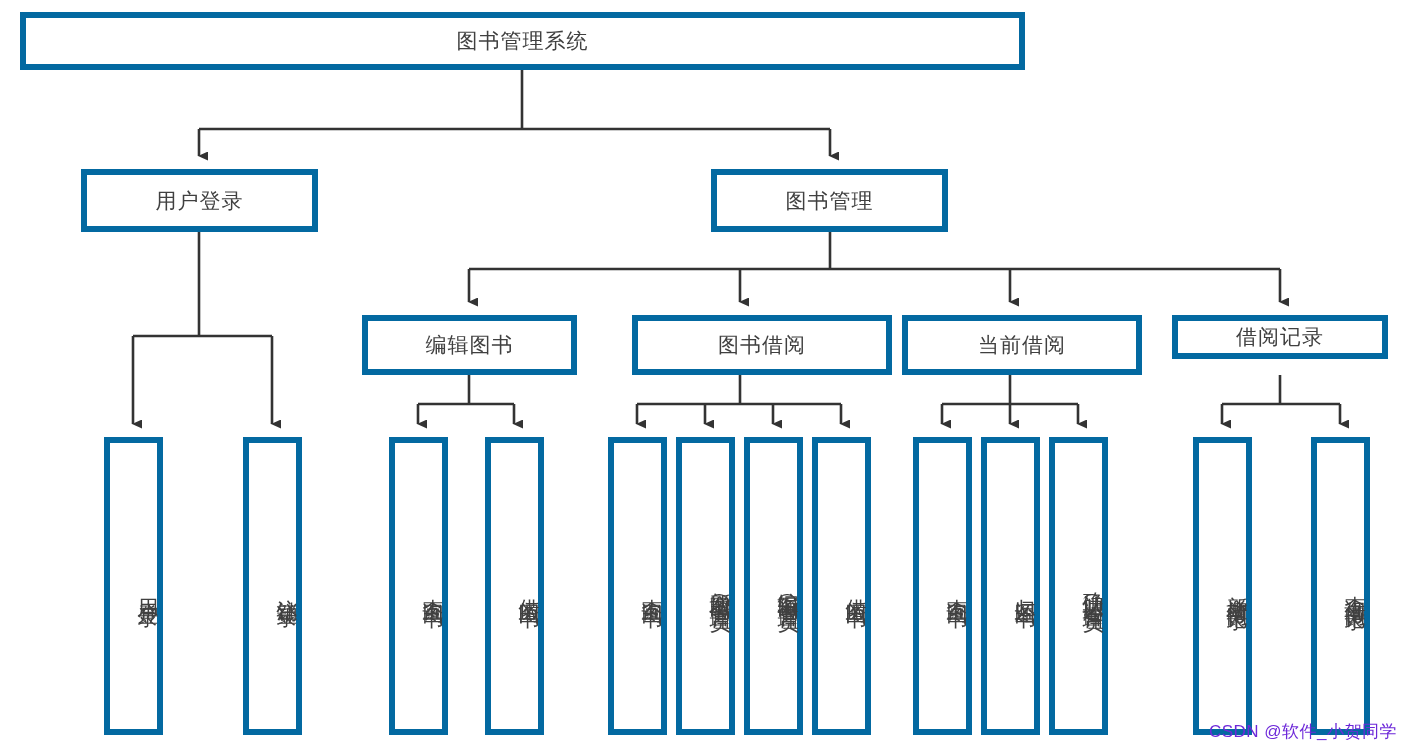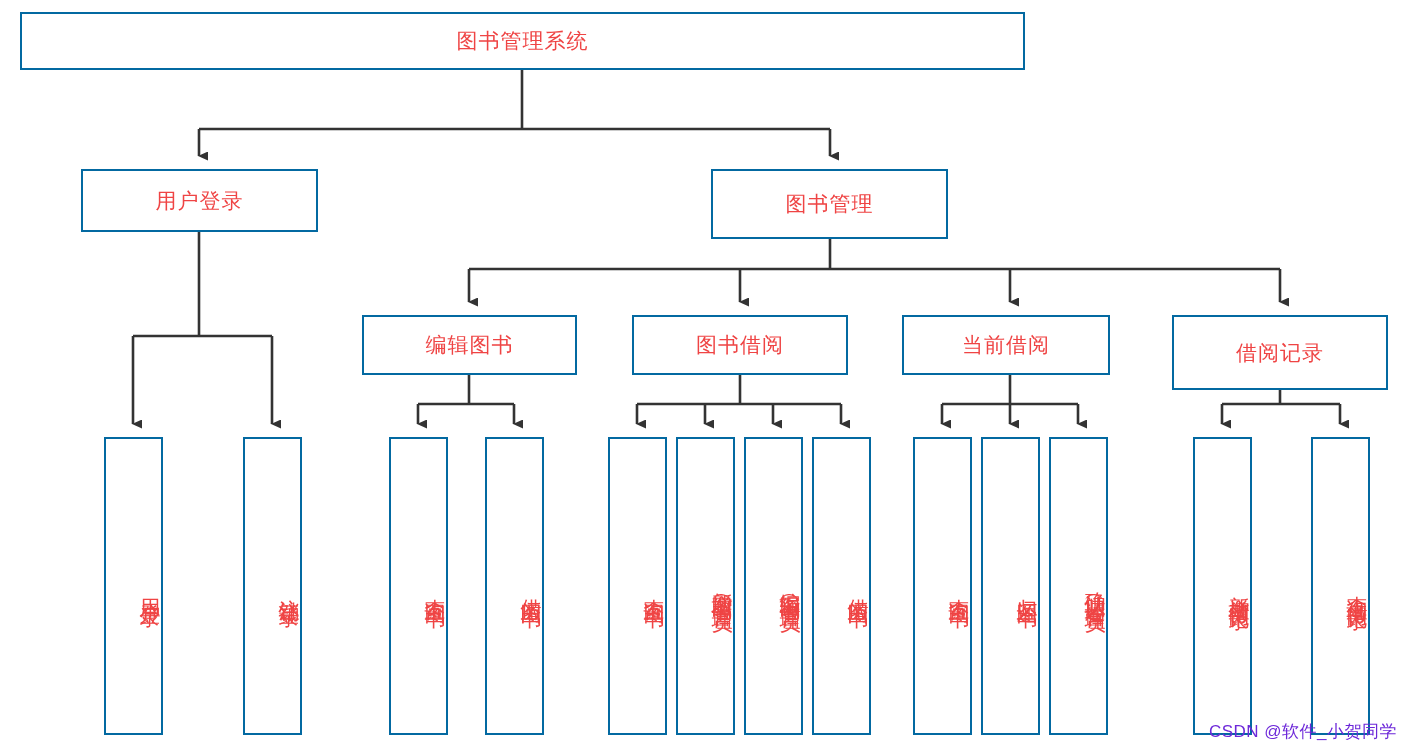--- a/index.html
+++ b/index.html
@@ -23,26 +23,26 @@
     left: 0;
     top: 0;
     width: 1405px;
     height: 747px;
     pointer-events: none;
   }
   .node {
     position: absolute;
     box-sizing: border-box;
     background: #ffffff;
-    border: 2px solid #0369a1;
+    border: 6px solid #0369a1;
     display: flex;
     align-items: center;
     justify-content: center;
-    color: #ef4444;
-    font-family: Liberation Sans, sans-serif;
+    color: #404040;
+    font-family: Liberation Mono, monospace;
   }
   .node.horiz {
     font-size: 21px;
     letter-spacing: 1px;
     white-space: nowrap;
   }
   .node.vert {
     writing-mode: vertical-rl;
     text-orientation: upright;
     font-size: 21px;
@@ -123,34 +123,34 @@
     </g>
   </svg>
 
   <div class="node horiz" style="left:20px; top:12px; width:1005px; height:58px;">
     <span>图书管理系统</span>
   </div>
 
   <div class="node horiz" style="left:81px; top:169px; width:237px; height:63px;">
     <span>用户登录</span>
   </div>
-  <div class="node horiz" style="left:711px; top:169px; width:237px; height:70px;">
+  <div class="node horiz" style="left:711px; top:169px; width:237px; height:63px;">
     <span>图书管理</span>
   </div>
 
   <div class="node horiz" style="left:362px; top:315px; width:215px; height:60px;">
     <span>编辑图书</span>
   </div>
-  <div class="node horiz" style="left:632px; top:315px; width:216px; height:60px;">
+  <div class="node horiz" style="left:632px; top:315px; width:260px; height:60px;">
     <span>图书借阅</span>
   </div>
-  <div class="node horiz" style="left:902px; top:315px; width:208px; height:60px;">
+  <div class="node horiz" style="left:902px; top:315px; width:240px; height:60px;">
     <span>当前借阅</span>
   </div>
-  <div class="node horiz" style="left:1172px; top:315px; width:216px; height:75px;">
+  <div class="node horiz" style="left:1172px; top:315px; width:216px; height:44px;">
     <span>借阅记录</span>
   </div>
 
   <div class="node vert" style="left:104px; top:437px; width:59px; height:298px;">
     <span class="vtext">用户登录</span>
   </div>
   <div class="node vert" style="left:243px; top:437px; width:59px; height:298px;">
     <span class="vtext">注销登录</span>
   </div>
 

